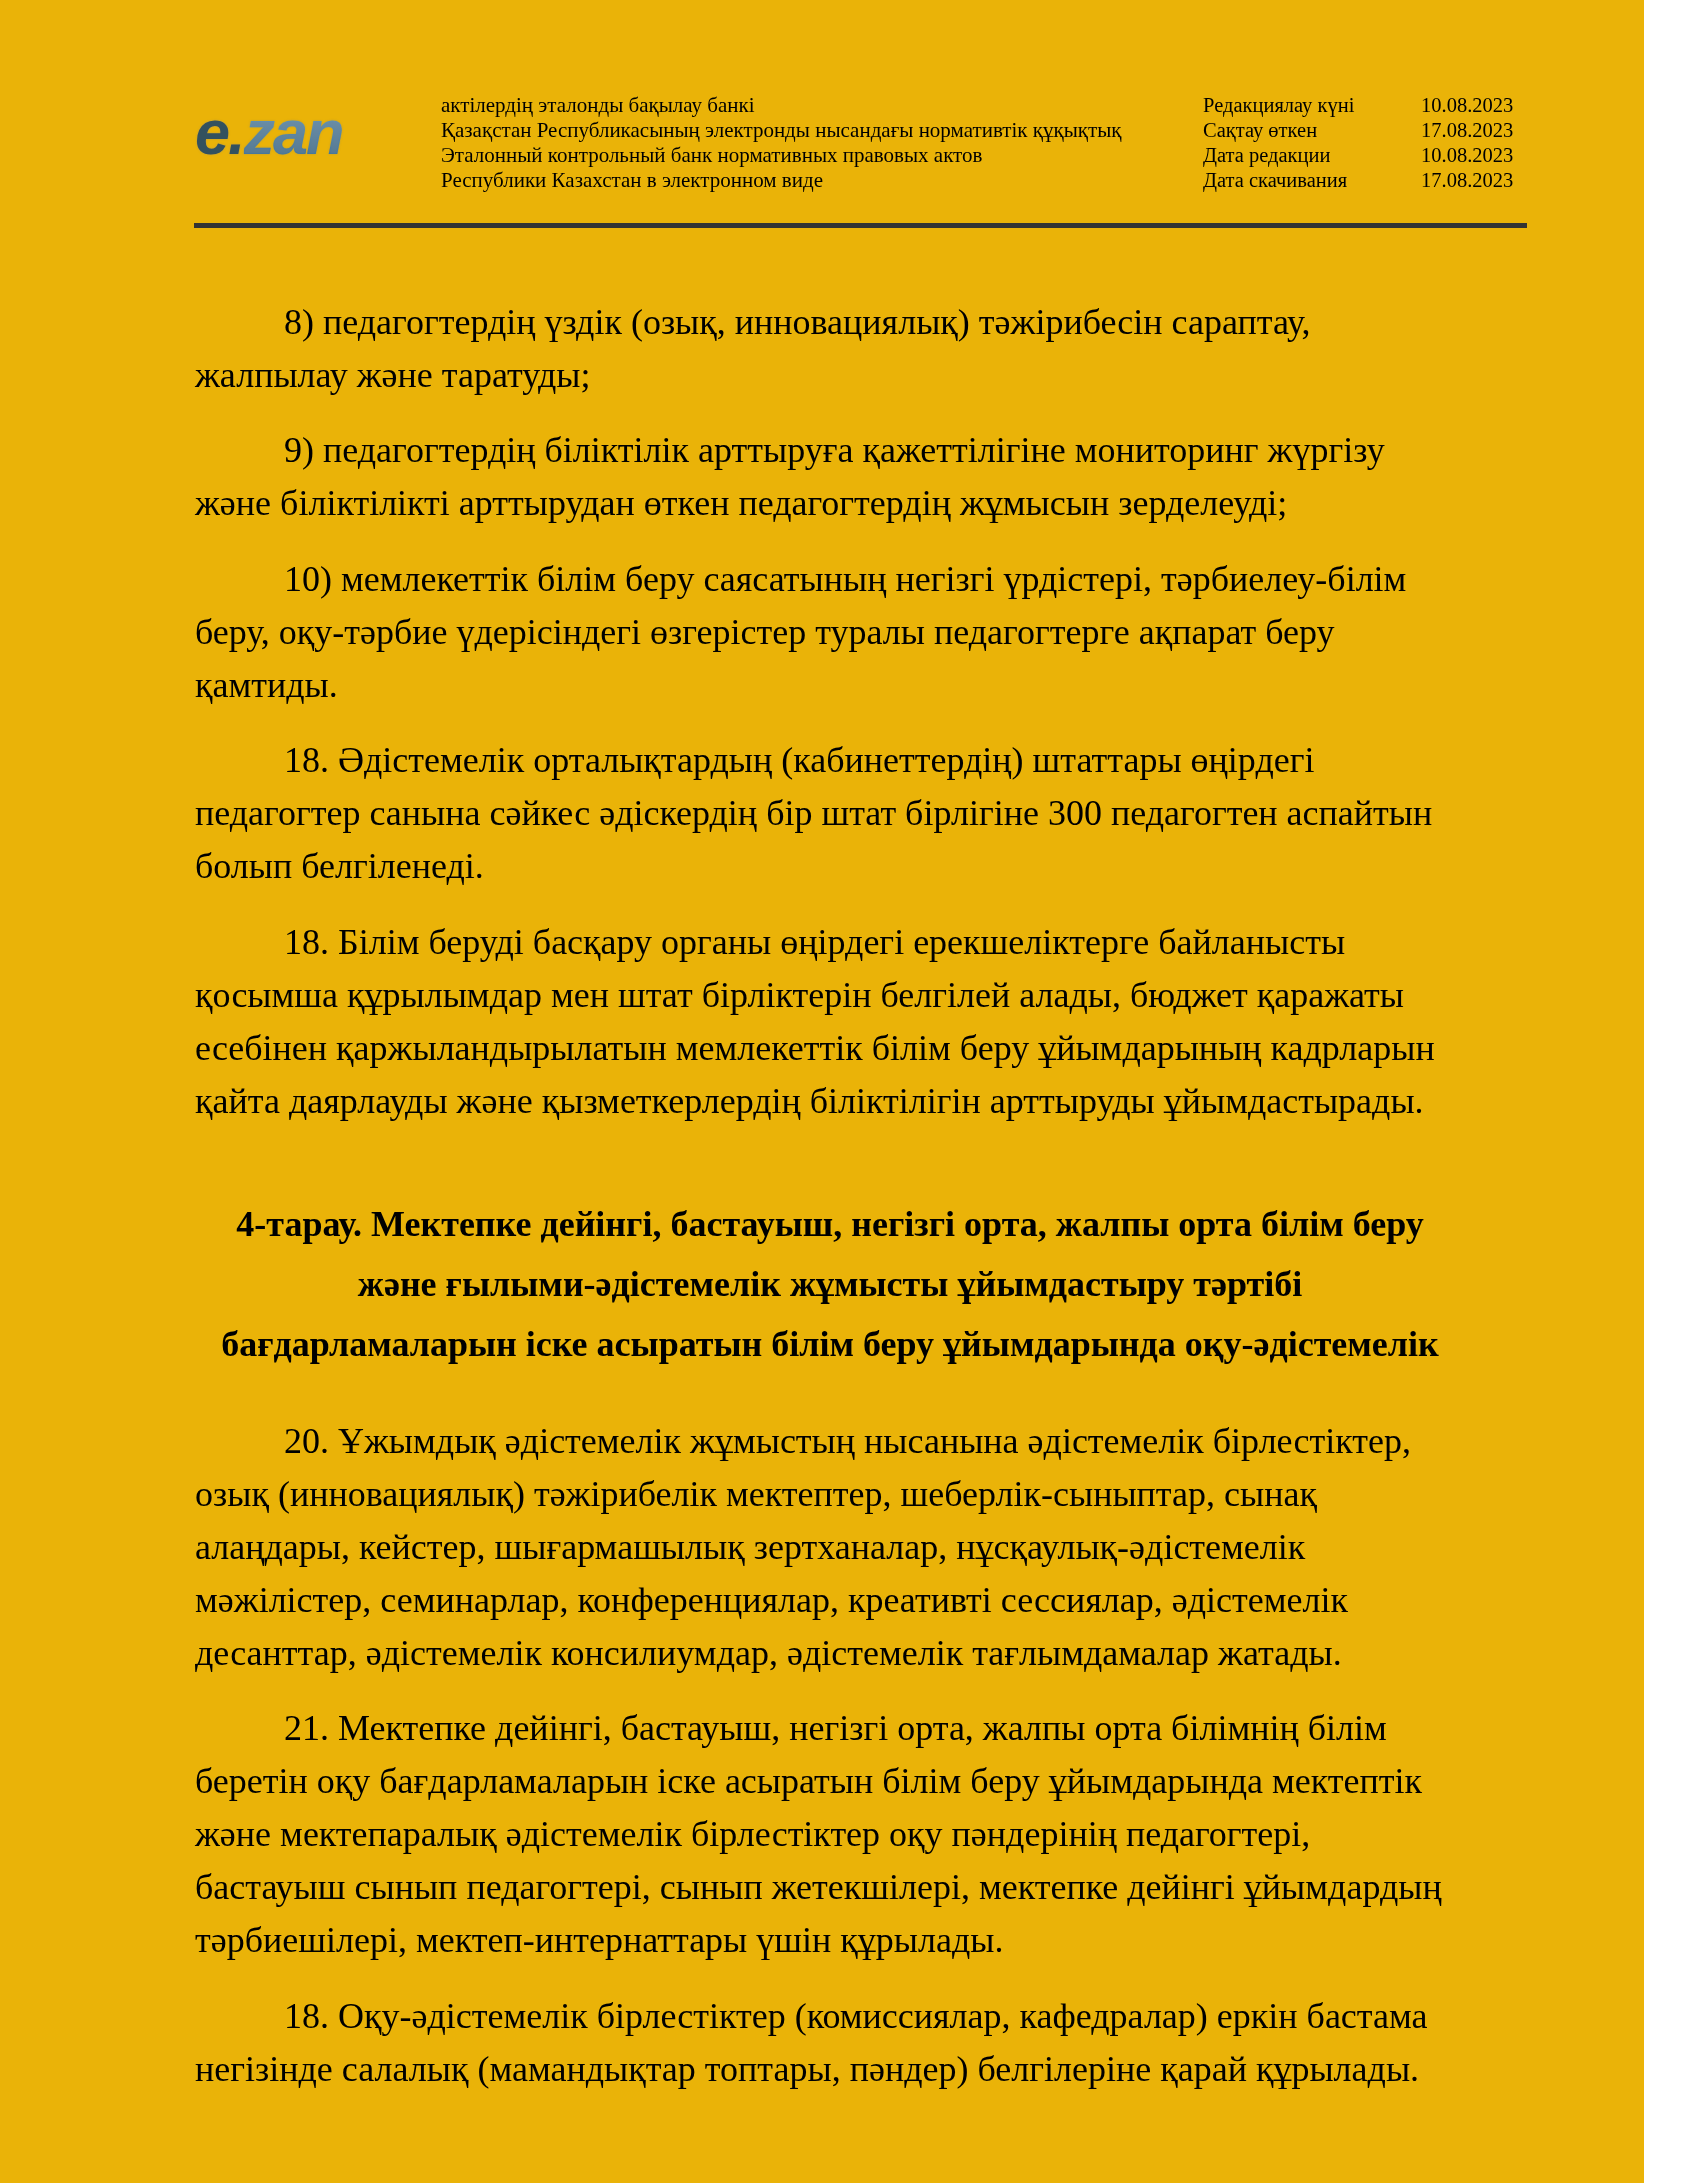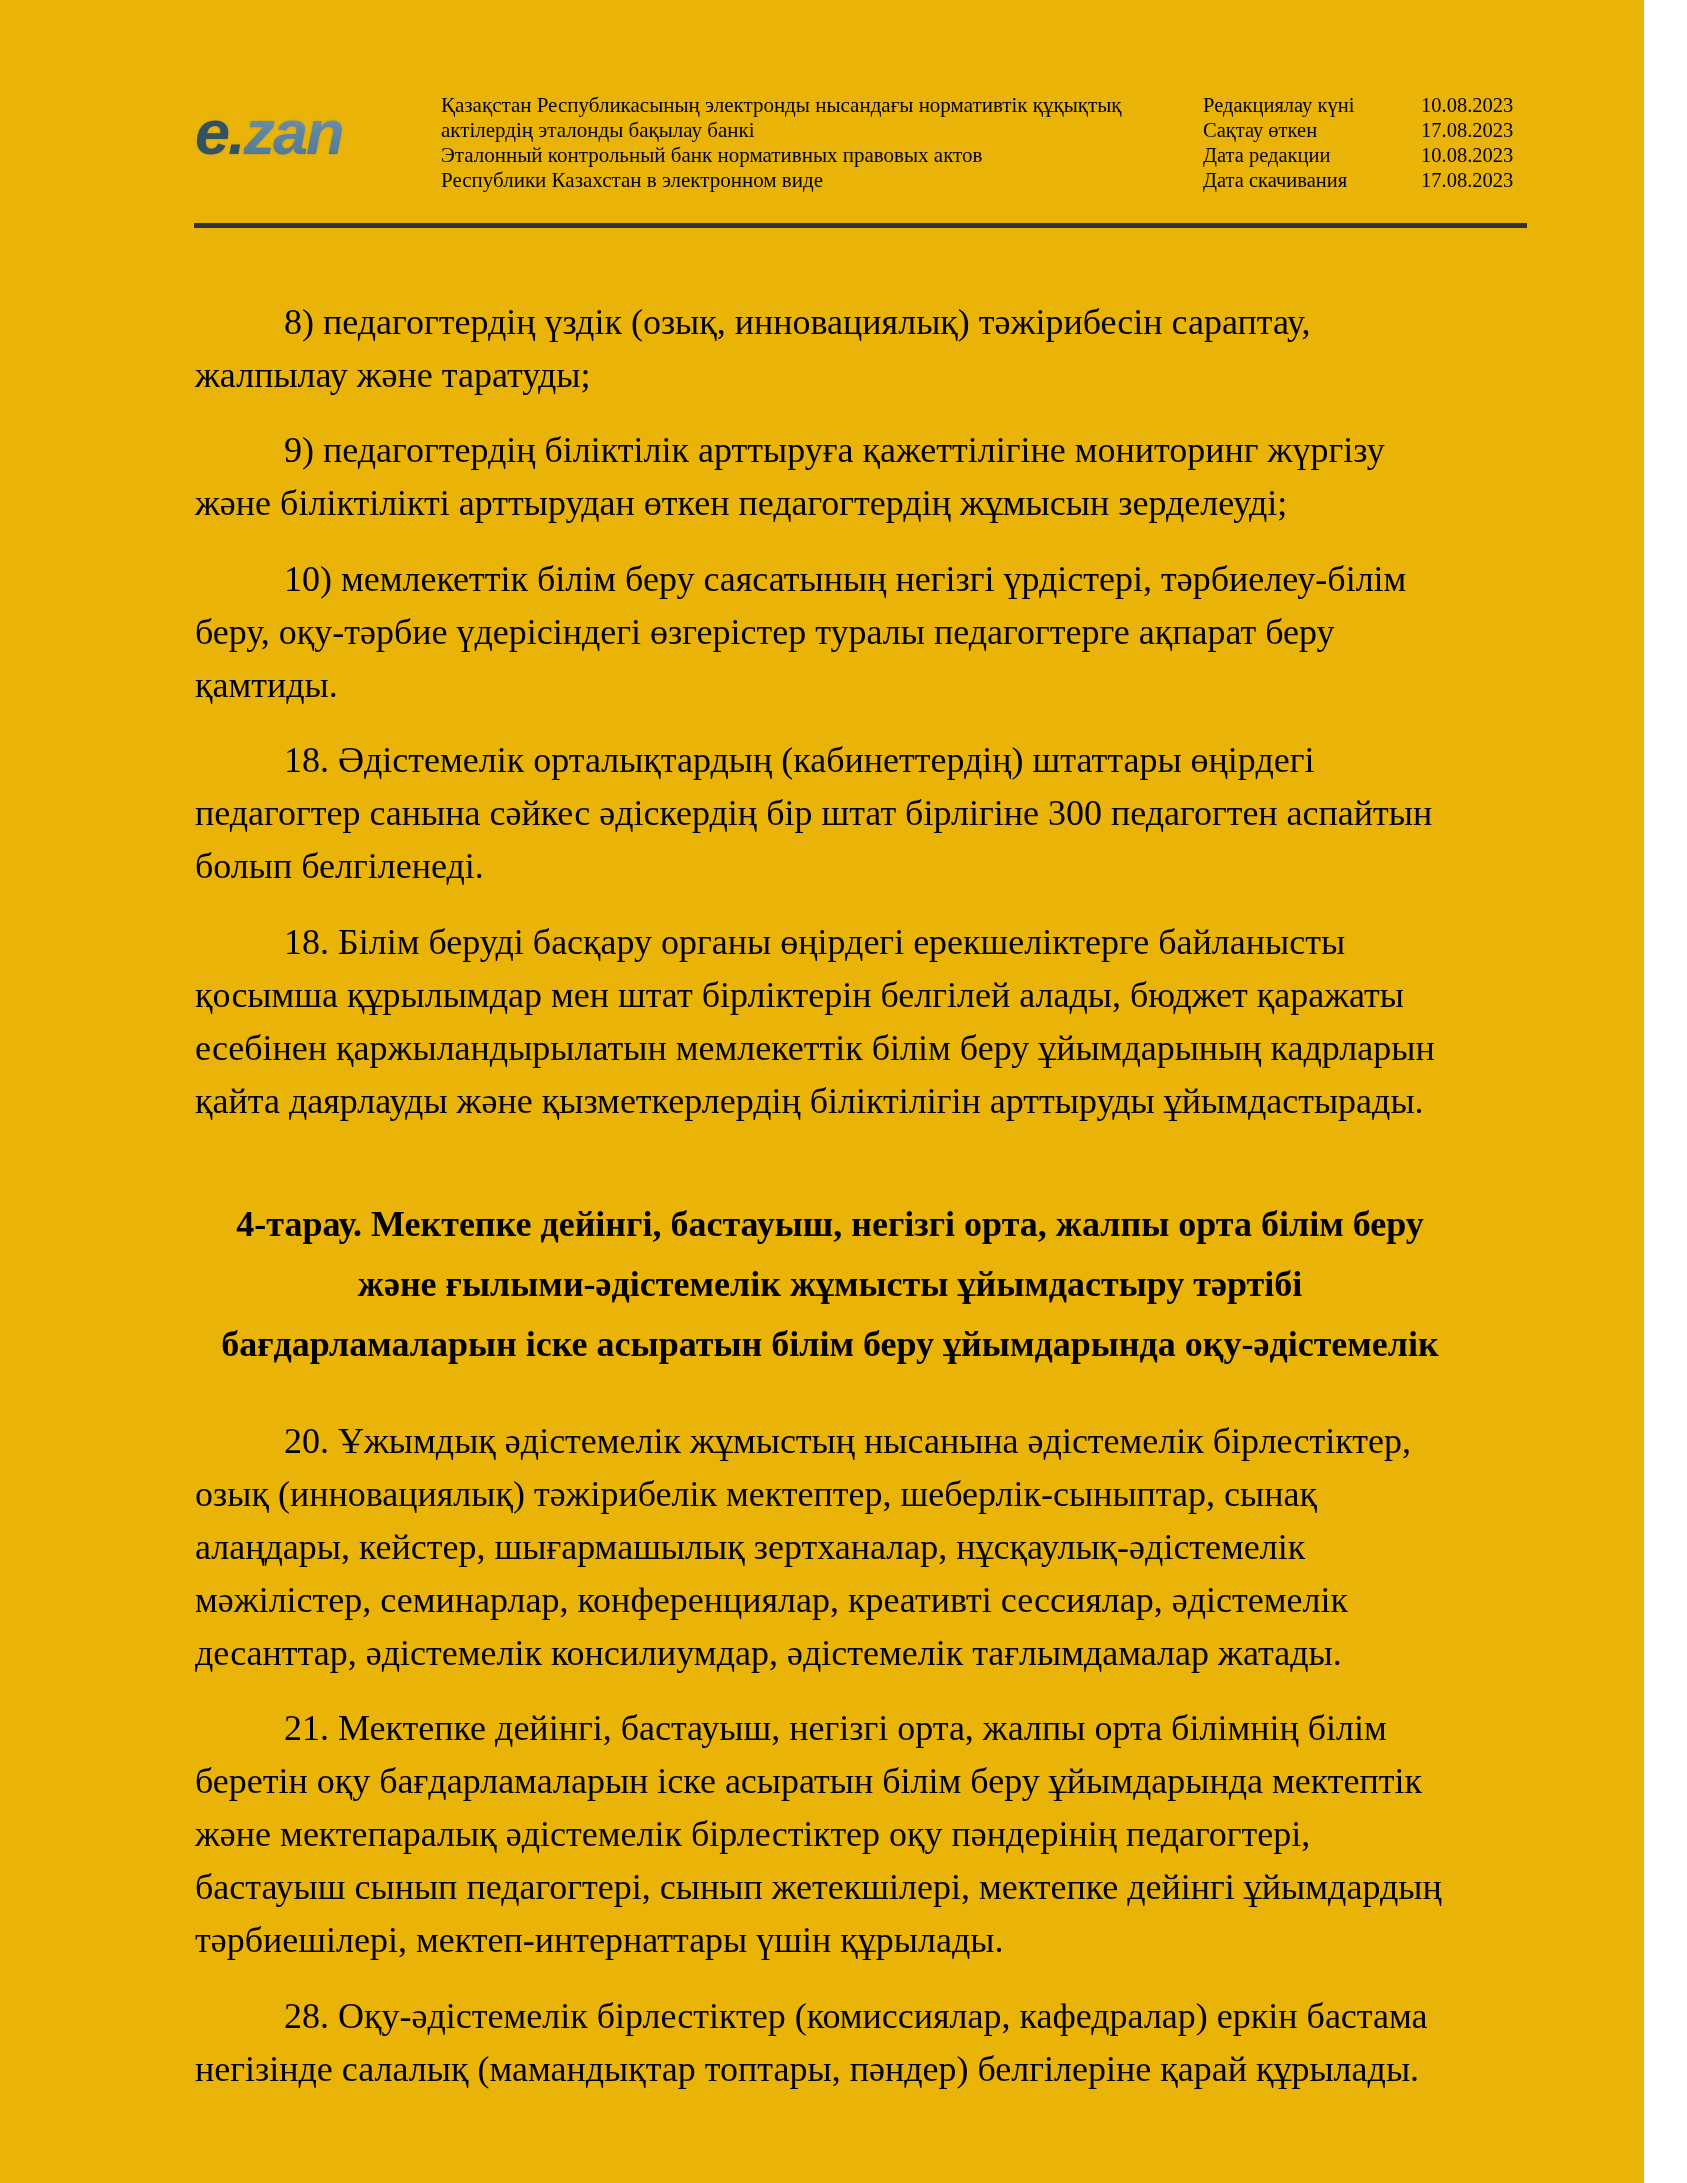--- a/index.html
+++ b/index.html
@@ -88,22 +88,22 @@
 </head>
 <body>
 
 <div class="page">
 
   <div class="header">
     <div class="logo">
       <span class="logo-dark">e.</span><span class="logo-blue">zan</span>
     </div>
     <div class="org">
+      <div>актілердің эталонды бақылау банкі</div>
       <div>Қазақстан Республикасының электронды нысандағы нормативтік құқықтық</div>
-      <div>актілердің эталонды бақылау банкі</div>
       <div>Эталонный контрольный банк нормативных правовых актов</div>
       <div>Республики Казахстан в электронном виде</div>
     </div>
     <div class="meta">
       <div class="meta-row">
         <span class="meta-label">Редакциялау күні</span>
         <span class="meta-value">10.08.2023</span>
       </div>
       <div class="meta-row">
         <span class="meta-label">Сақтау өткен</span>
@@ -130,17 +130,17 @@
     <p class="para">18. Білім беруді басқару органы өңірдегі ерекшеліктерге байланысты қосымша құрылымдар мен штат бірліктерін белгілей алады, бюджет қаражаты есебінен қаржыландырылатын мемлекеттік білім беру ұйымдарының кадрларын қайта даярлауды және қызметкерлердің біліктілігін арттыруды ұйымдастырады.</p>
 
     <h2 class="chapter">
       <div class="chapter-line">4-тарау. Мектепке дейінгі, бастауыш, негізгі орта, жалпы орта білім беру</div>
       <div class="chapter-line">және ғылыми-әдістемелік жұмысты ұйымдастыру тәртібі</div>
       <div class="chapter-line">бағдарламаларын іске асыратын білім беру ұйымдарында оқу-әдістемелік</div>
     </h2>
 
     <p class="para">20. Ұжымдық әдістемелік жұмыстың нысанына әдістемелік бірлестіктер, озық (инновациялық) тәжірибелік мектептер, шеберлік-сыныптар, сынақ алаңдары, кейстер, шығармашылық зертханалар, нұсқаулық-әдістемелік мәжілістер, семинарлар, конференциялар, креативті сессиялар, әдістемелік десанттар, әдістемелік консилиумдар, әдістемелік тағлымдамалар жатады.</p>
     <p class="para">21. Мектепке дейінгі, бастауыш, негізгі орта, жалпы орта білімнің білім беретін оқу бағдарламаларын іске асыратын білім беру ұйымдарында мектептік және мектепаралық әдістемелік бірлестіктер оқу пәндерінің педагогтері, бастауыш сынып педагогтері, сынып жетекшілері, мектепке дейінгі ұйымдардың тәрбиешілері, мектеп-интернаттары үшін құрылады.</p>
-    <p class="para">28. Оқу-әдістемелік бірлестіктер (комиссиялар, кафедралар) еркін бастама негізінде салалық (мамандықтар топтары, пәндер) белгілеріне қарай құрылады.</p>
+    <p class="para">18. Оқу-әдістемелік бірлестіктер (комиссиялар, кафедралар) еркін бастама негізінде салалық (мамандықтар топтары, пәндер) белгілеріне қарай құрылады.</p>
   </div>
 
 </div>
 
 
 </body></html>

